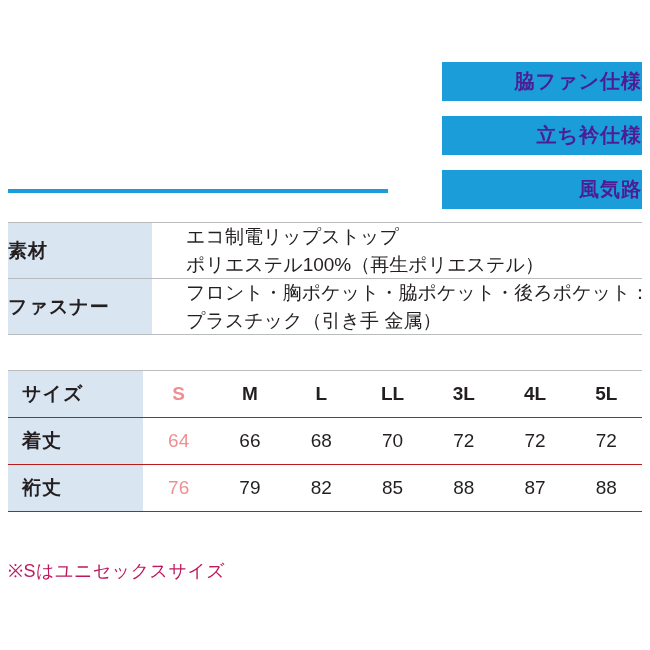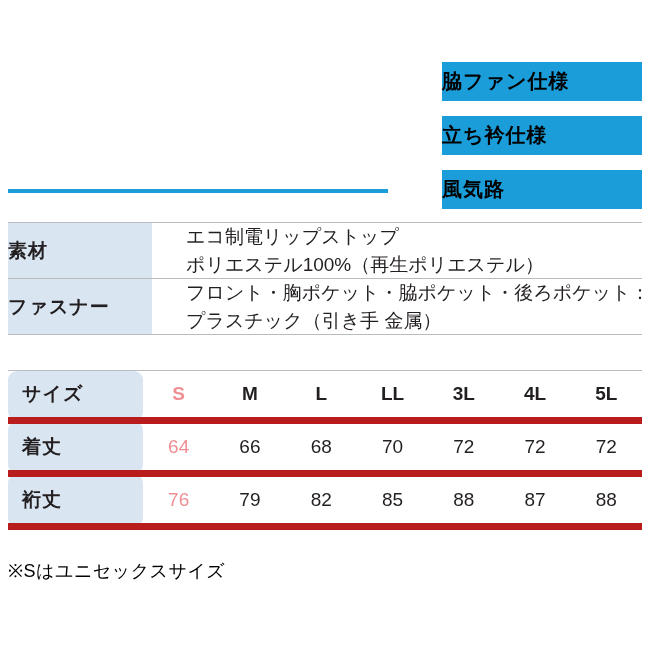--- a/index.html
+++ b/index.html
@@ -26,24 +26,24 @@
     position: absolute;
     right: 8px;
     top: 62px;
     width: 200px;
     display: flex;
     flex-direction: column;
     gap: 15px;
   }
   .badge {
     background: #1b9dd9;
-    color: #000000;
+    color: #4c1d95;
     font-size: 20px;
     font-weight: bold;
-    text-align: left;
+    text-align: right;
     padding: 8px 0 9px 0;
     letter-spacing: 1px;
     line-height: 1.1;
   }
 
   
   .blue-rule {
     position: absolute;
     left: 8px;
     top: 189px;
@@ -92,26 +92,25 @@
   .size-table {
     position: absolute;
     left: 8px;
     top: 370px;
     width: 634px;
     border-collapse: collapse;
     table-layout: fixed;
   }
   .size-table td {
     border-top: 1px solid #b9bcbe;
-    border-bottom: 7px solid #b91c1c;
+    border-bottom: 1px solid #b91c1c;
     height: 44px;
     text-align: center;
     font-size: 19px;
     color: #231f20;
-    border-radius: 9px;
   }
   .size-table td.rowhead {
     width: 120px;
     background: #d9e6f2;
     text-align: left;
     padding-left: 14px;
     font-weight: bold;
     letter-spacing: 1px;
   }
   .size-table tr.header td {
@@ -120,21 +119,21 @@
   .size-table td.highlight {
     color: #f08f93;
   }
 
   
   .footnote {
     position: absolute;
     left: 8px;
     top: 558px;
     font-size: 18px;
-    color: #000000;
+    color: #be185d;
     letter-spacing: 0.5px;
   }
 </style>
 </head>
 <body>
 
 <div class="page">
 
   <div class="badges">
     <div class="badge">脇ファン仕様</div>

